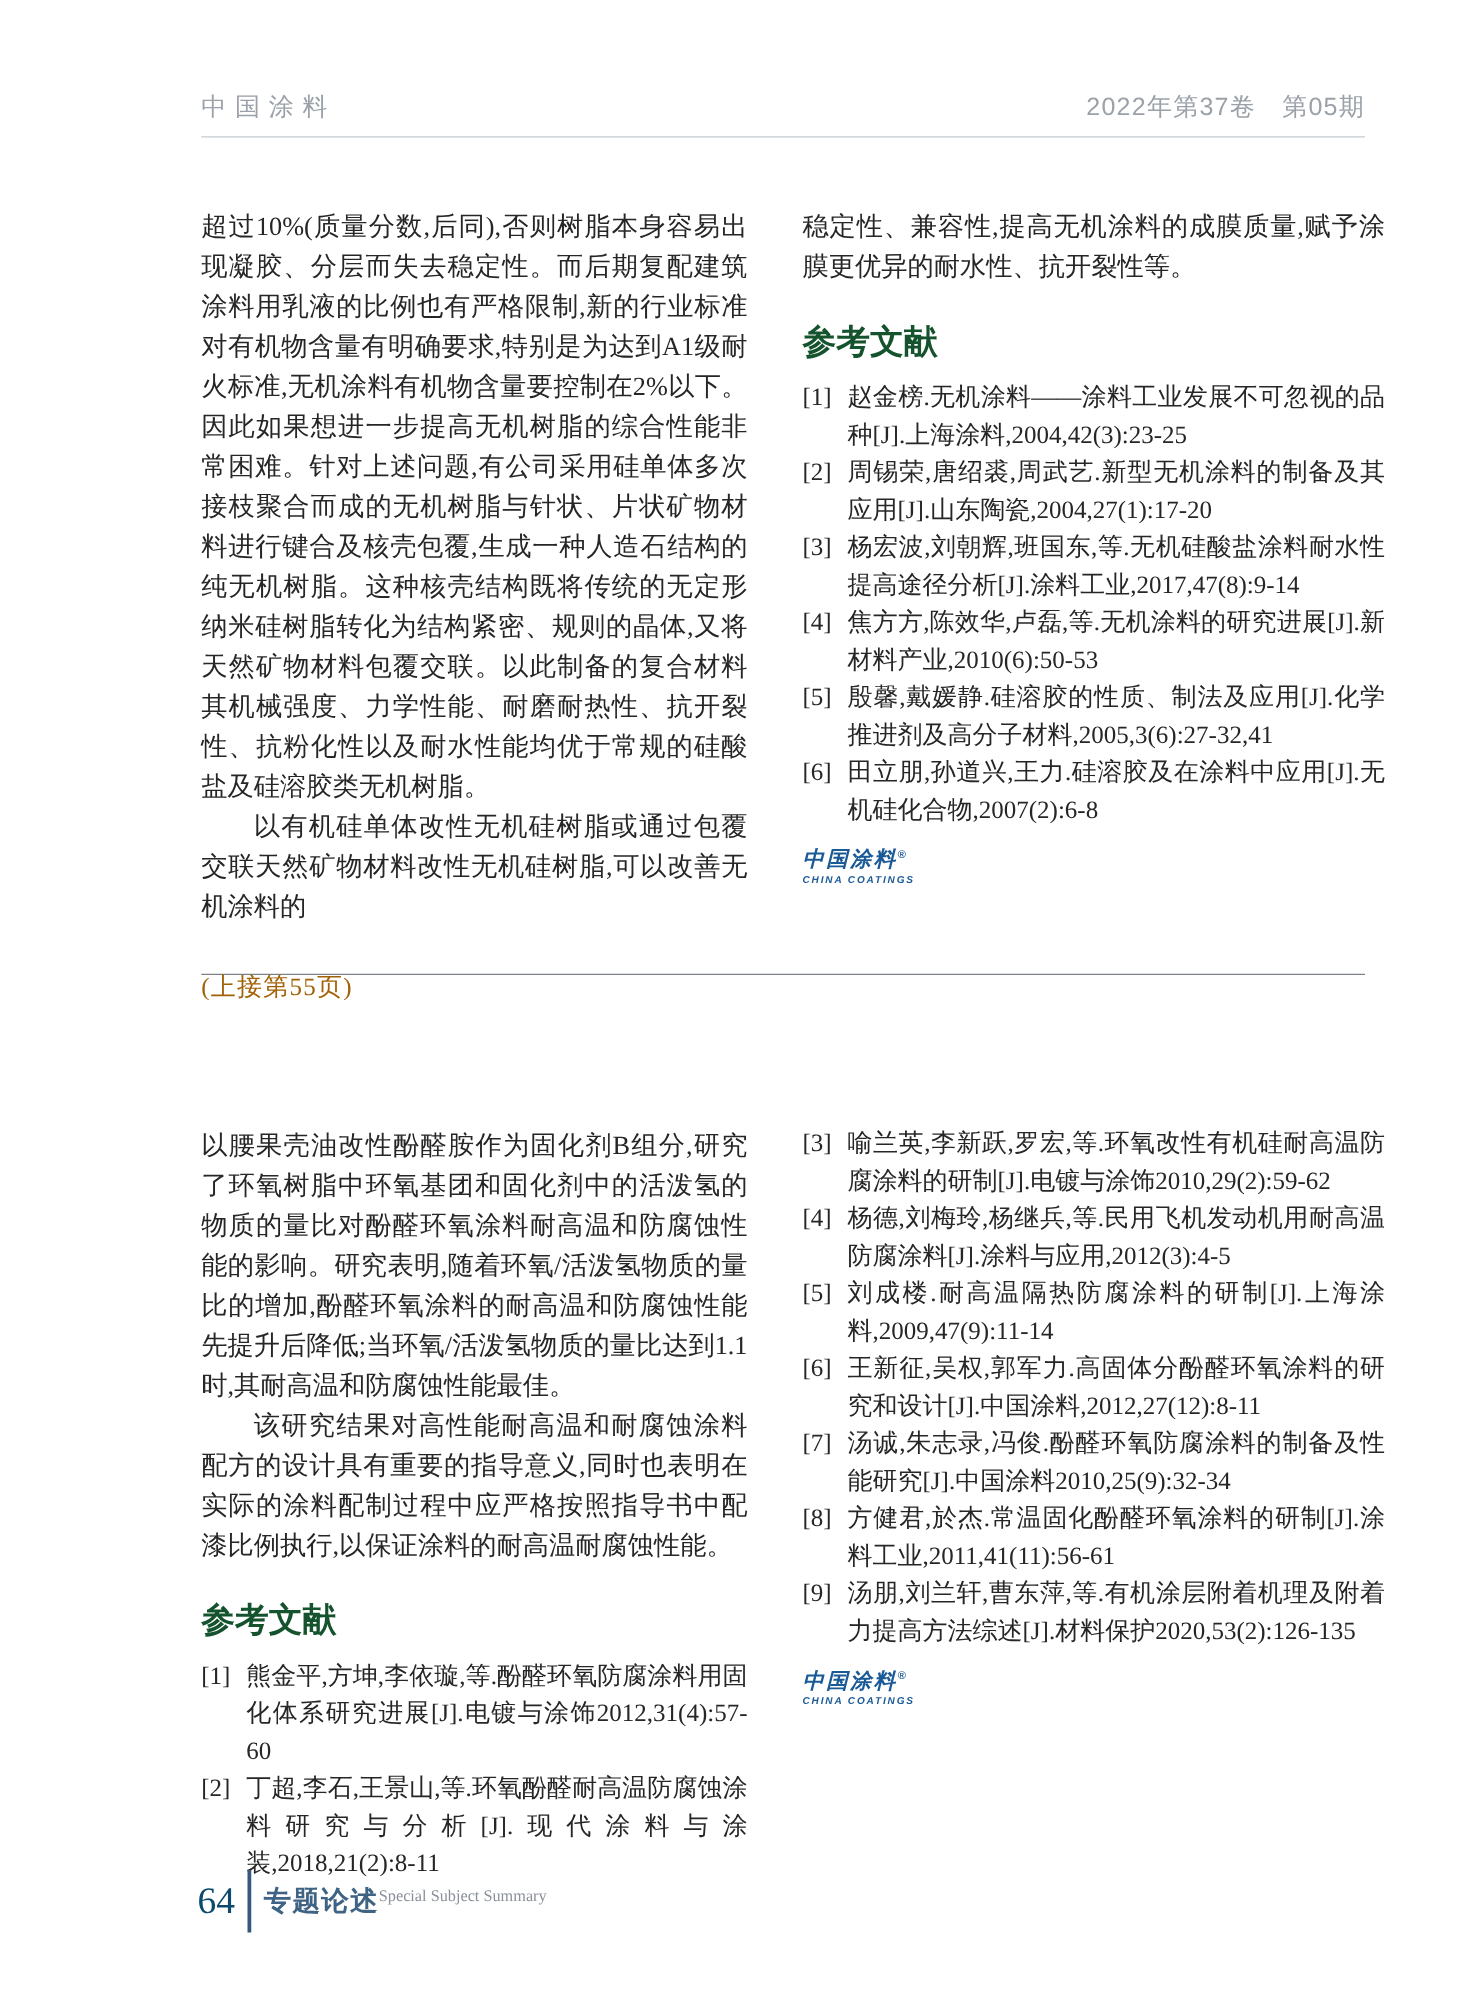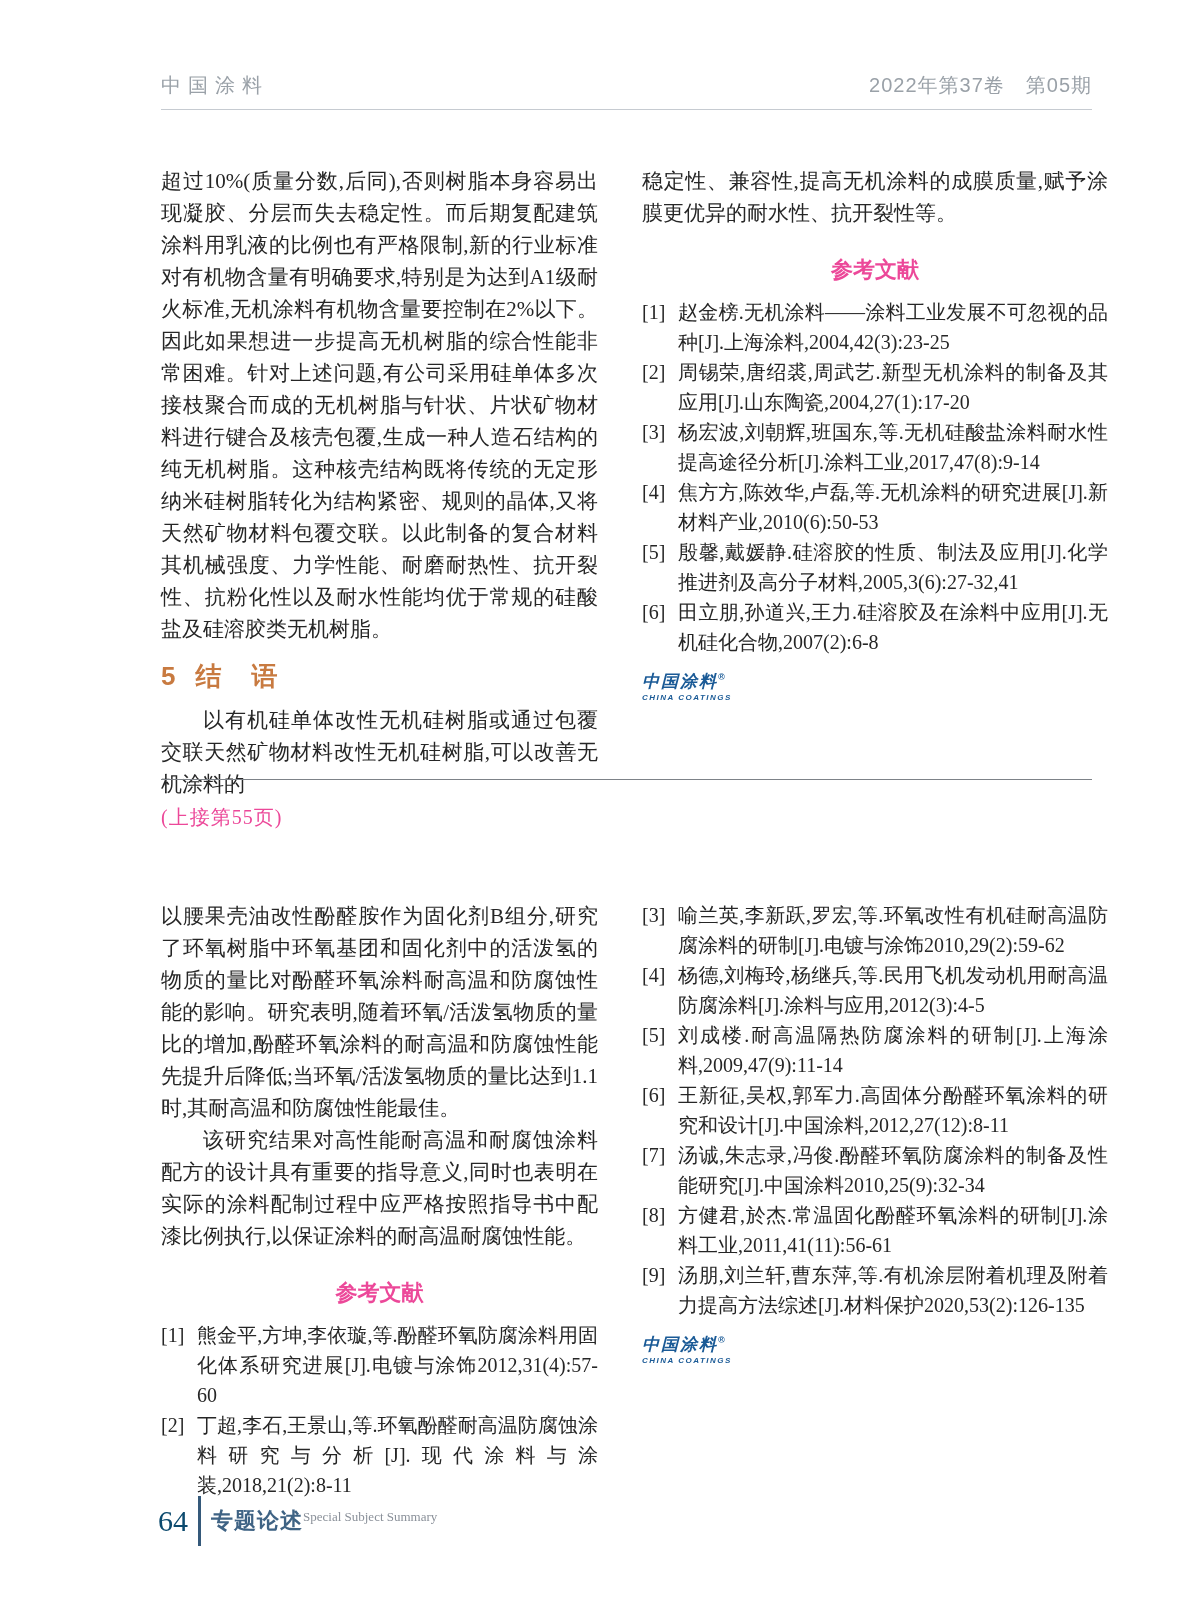--- a/index.html
+++ b/index.html
@@ -39,22 +39,22 @@
   }
   .para.indent{text-indent:2em;}
   .sec-heading{
     margin:14px 0 10px 0;
     font-size:26px;font-weight:bold;color:#c87a40;
     font-family:"Liberation Sans","DejaVu Sans",sans-serif;
     letter-spacing:2px;
   }
   .sec-heading .sec-num{margin-right:18px;}
   .refs-title{
-    text-align:center;font-weight:bold;font-size:22px;
-    margin:26px 0 12px 0;color:#ec4899;
+    text-align:left;font-weight:bold;font-size:27px;
+    margin:26px 0 12px 0;color:#14532d;
   }
   .ref{
     position:relative;padding-left:36px;
     font-size:20px;line-height:30px;text-align:justify;
     color:#262626;
   }
   .ref-num{position:absolute;left:0;top:0;}
   
   .logo{
     margin-top:16px;margin-right:14px;
@@ -65,22 +65,22 @@
   }
   .logo-title{font-size:17px;font-weight:bold;letter-spacing:2px;}
   .logo-mark{font-size:9px;vertical-align:super;}
   .logo-sub{font-size:8px;letter-spacing:1.5px;font-weight:bold;margin-top:2px;}
   
   .divider{
     position:absolute;top:779px;left:133px;width:931px;height:0;
     border-top:1.5px solid #7d8288;
   }
   .cont-note{
-    position:absolute;top:804px;left:133px;
-    font-size:20px;color:#ec4899;letter-spacing:1px;
+    position:absolute;top:776px;left:133px;
+    font-size:20px;color:#a16207;letter-spacing:1px;
   }
   
   .footer{
     position:absolute;top:1496px;left:130px;
     display:flex;align-items:center;
     font-family:"Liberation Sans","DejaVu Sans",sans-serif;
   }
   .page-num{
     font-size:30px;color:#0c4a6e;margin-right:10px;
     font-family:"Liberation Serif","DejaVu Serif",serif;
@@ -99,23 +99,20 @@
 <div class="page">
 
   <div class="header">
     <span class="brand">中国涂料</span>
     <span class="issue">2022年第37卷　第05期</span>
   </div>
 
   <div class="article article-1">
     <div class="col-left">
       <p class="para">超过10%(质量分数,后同),否则树脂本身容易出现凝胶、分层而失去稳定性。而后期复配建筑涂料用乳液的比例也有严格限制,新的行业标准对有机物含量有明确要求,特别是为达到A1级耐火标准,无机涂料有机物含量要控制在2%以下。因此如果想进一步提高无机树脂的综合性能非常困难。针对上述问题,有公司采用硅单体多次接枝聚合而成的无机树脂与针状、片状矿物材料进行键合及核壳包覆,生成一种人造石结构的纯无机树脂。这种核壳结构既将传统的无定形纳米硅树脂转化为结构紧密、规则的晶体,又将天然矿物材料包覆交联。以此制备的复合材料其机械强度、力学性能、耐磨耐热性、抗开裂性、抗粉化性以及耐水性能均优于常规的硅酸盐及硅溶胶类无机树脂。</p>
-      <div class="sec-heading">
-        <span class="sec-num">5</span><span>结　语</span>
-      </div>
       <p class="para indent">以有机硅单体改性无机硅树脂或通过包覆交联天然矿物材料改性无机硅树脂,可以改善无机涂料的</p>
     </div>
     <div class="col-right">
       <p class="para">稳定性、兼容性,提高无机涂料的成膜质量,赋予涂膜更优异的耐水性、抗开裂性等。</p>
       <div class="refs-title">参考文献</div>
       <div class="ref">
         <span class="ref-num">[1]</span>
         <span class="ref-text">赵金榜.无机涂料——涂料工业发展不可忽视的品种[J].上海涂料,2004,42(3):23-25</span>
       </div>
       <div class="ref">

